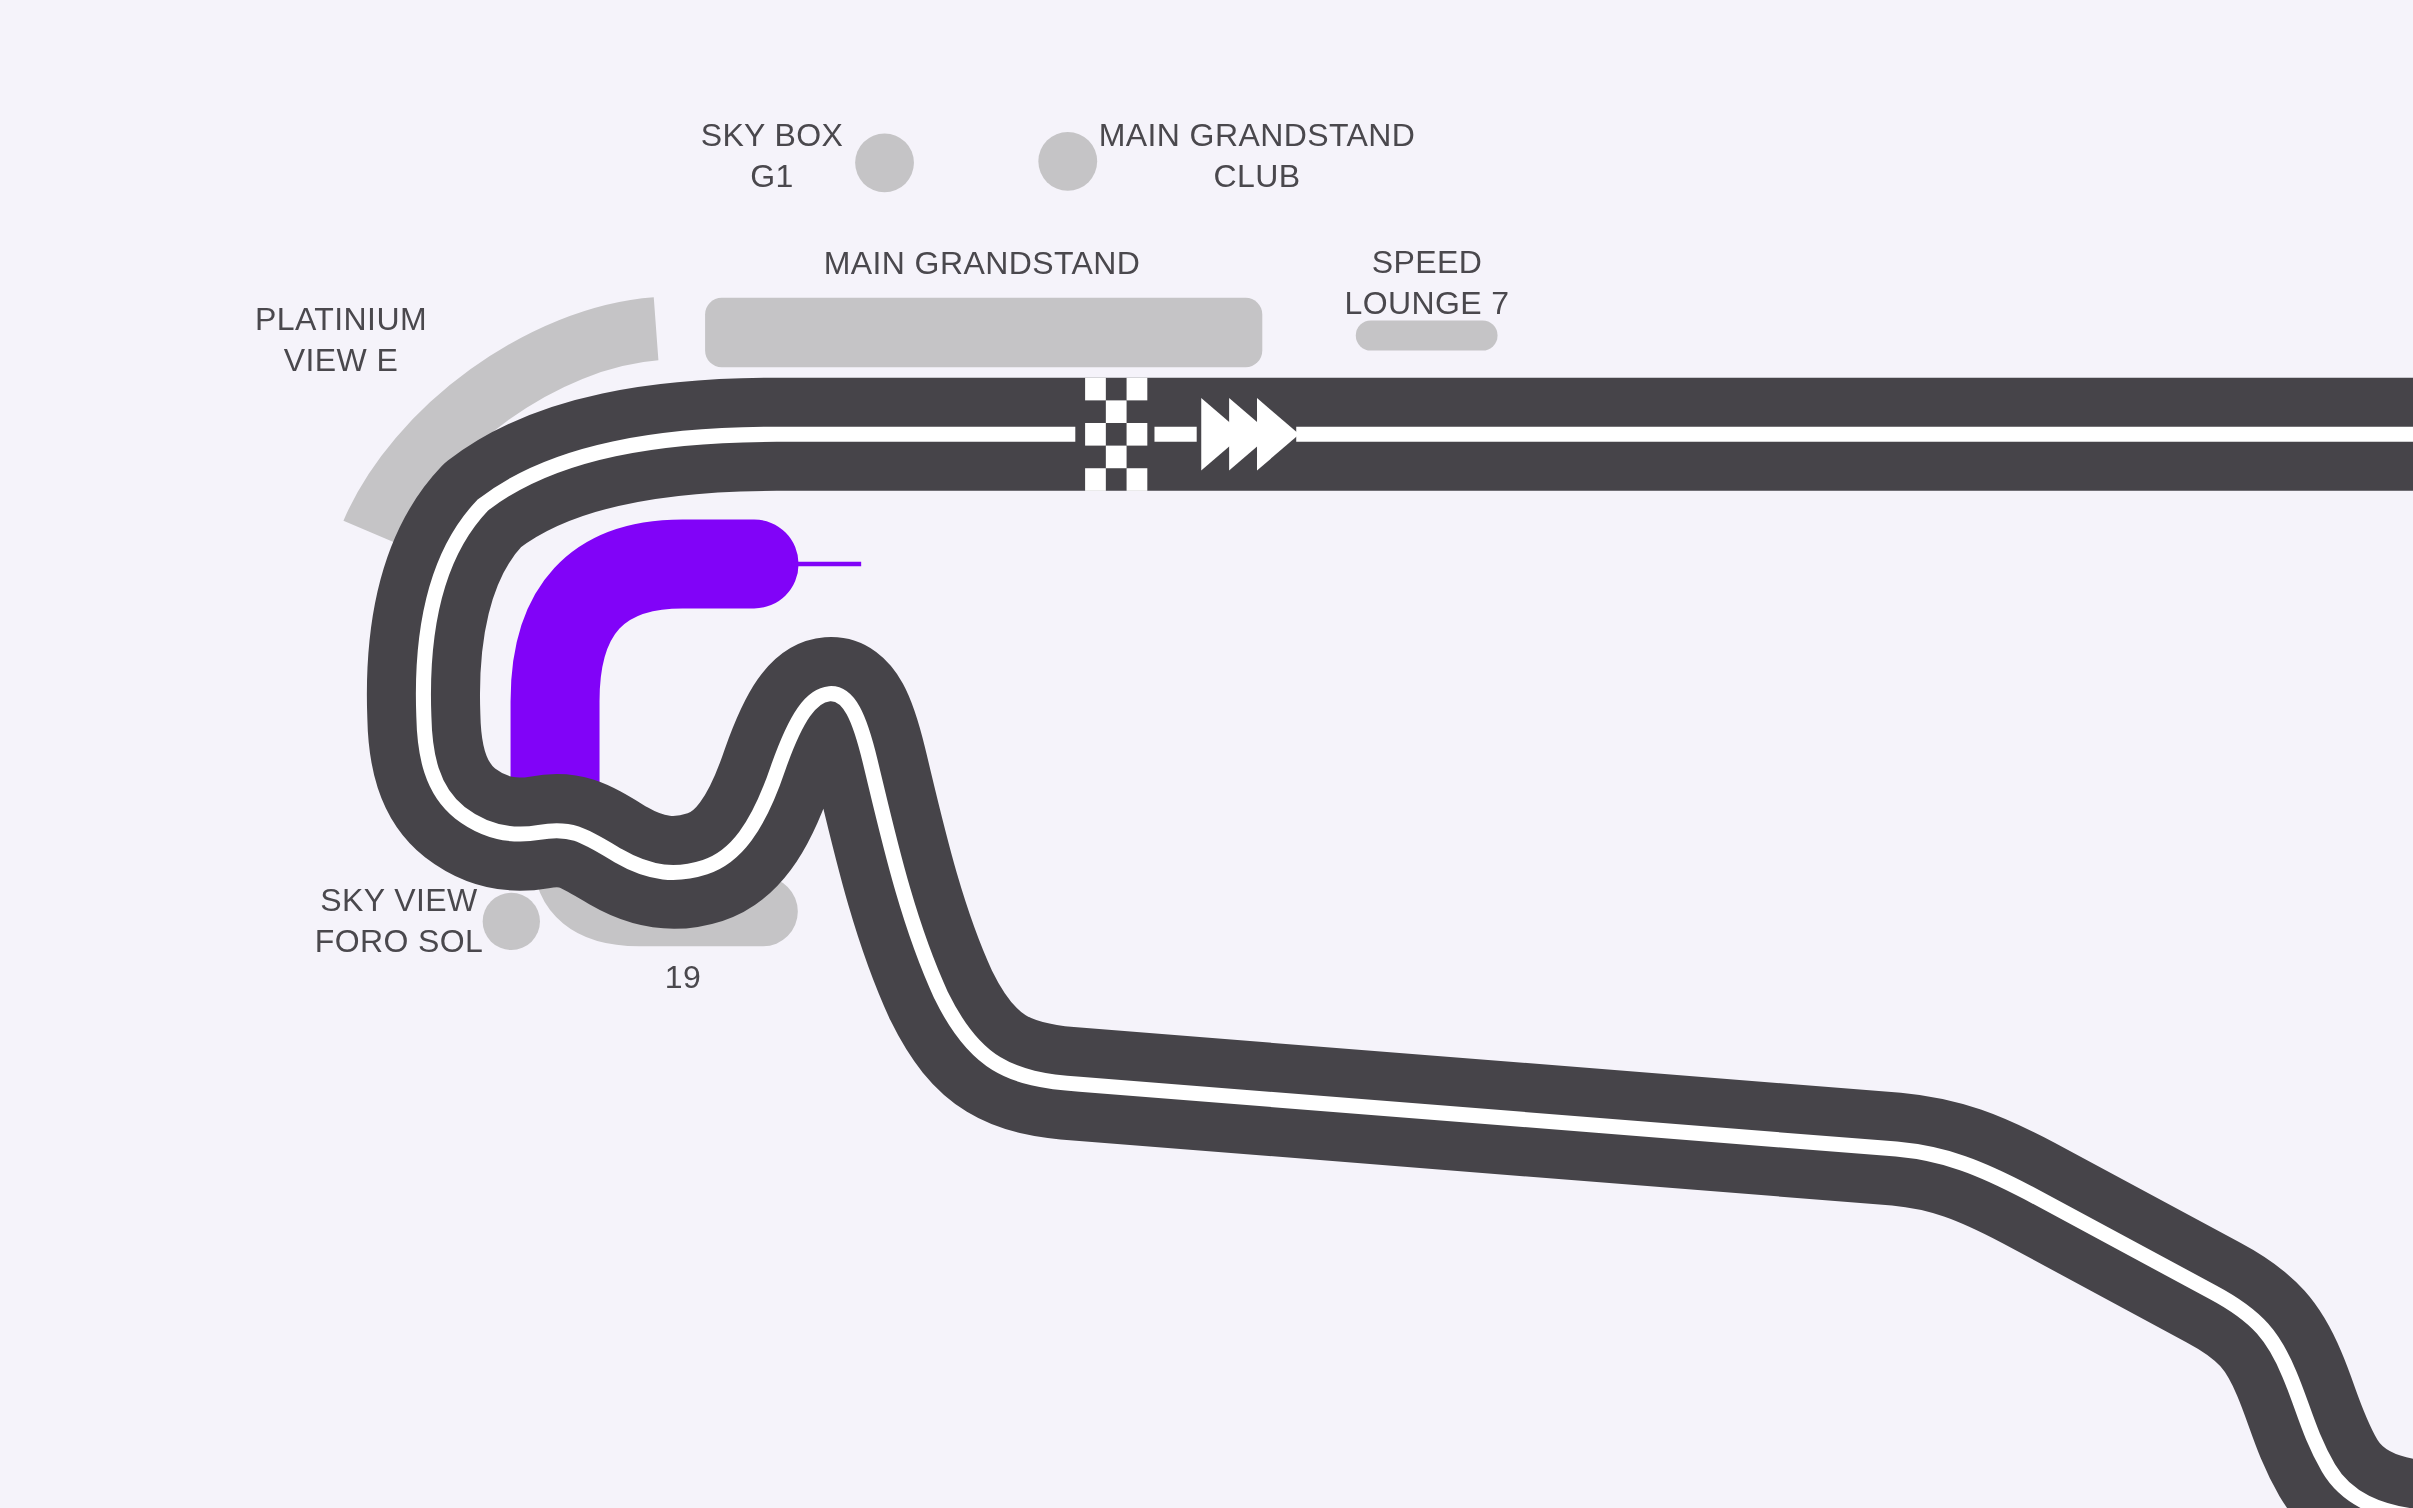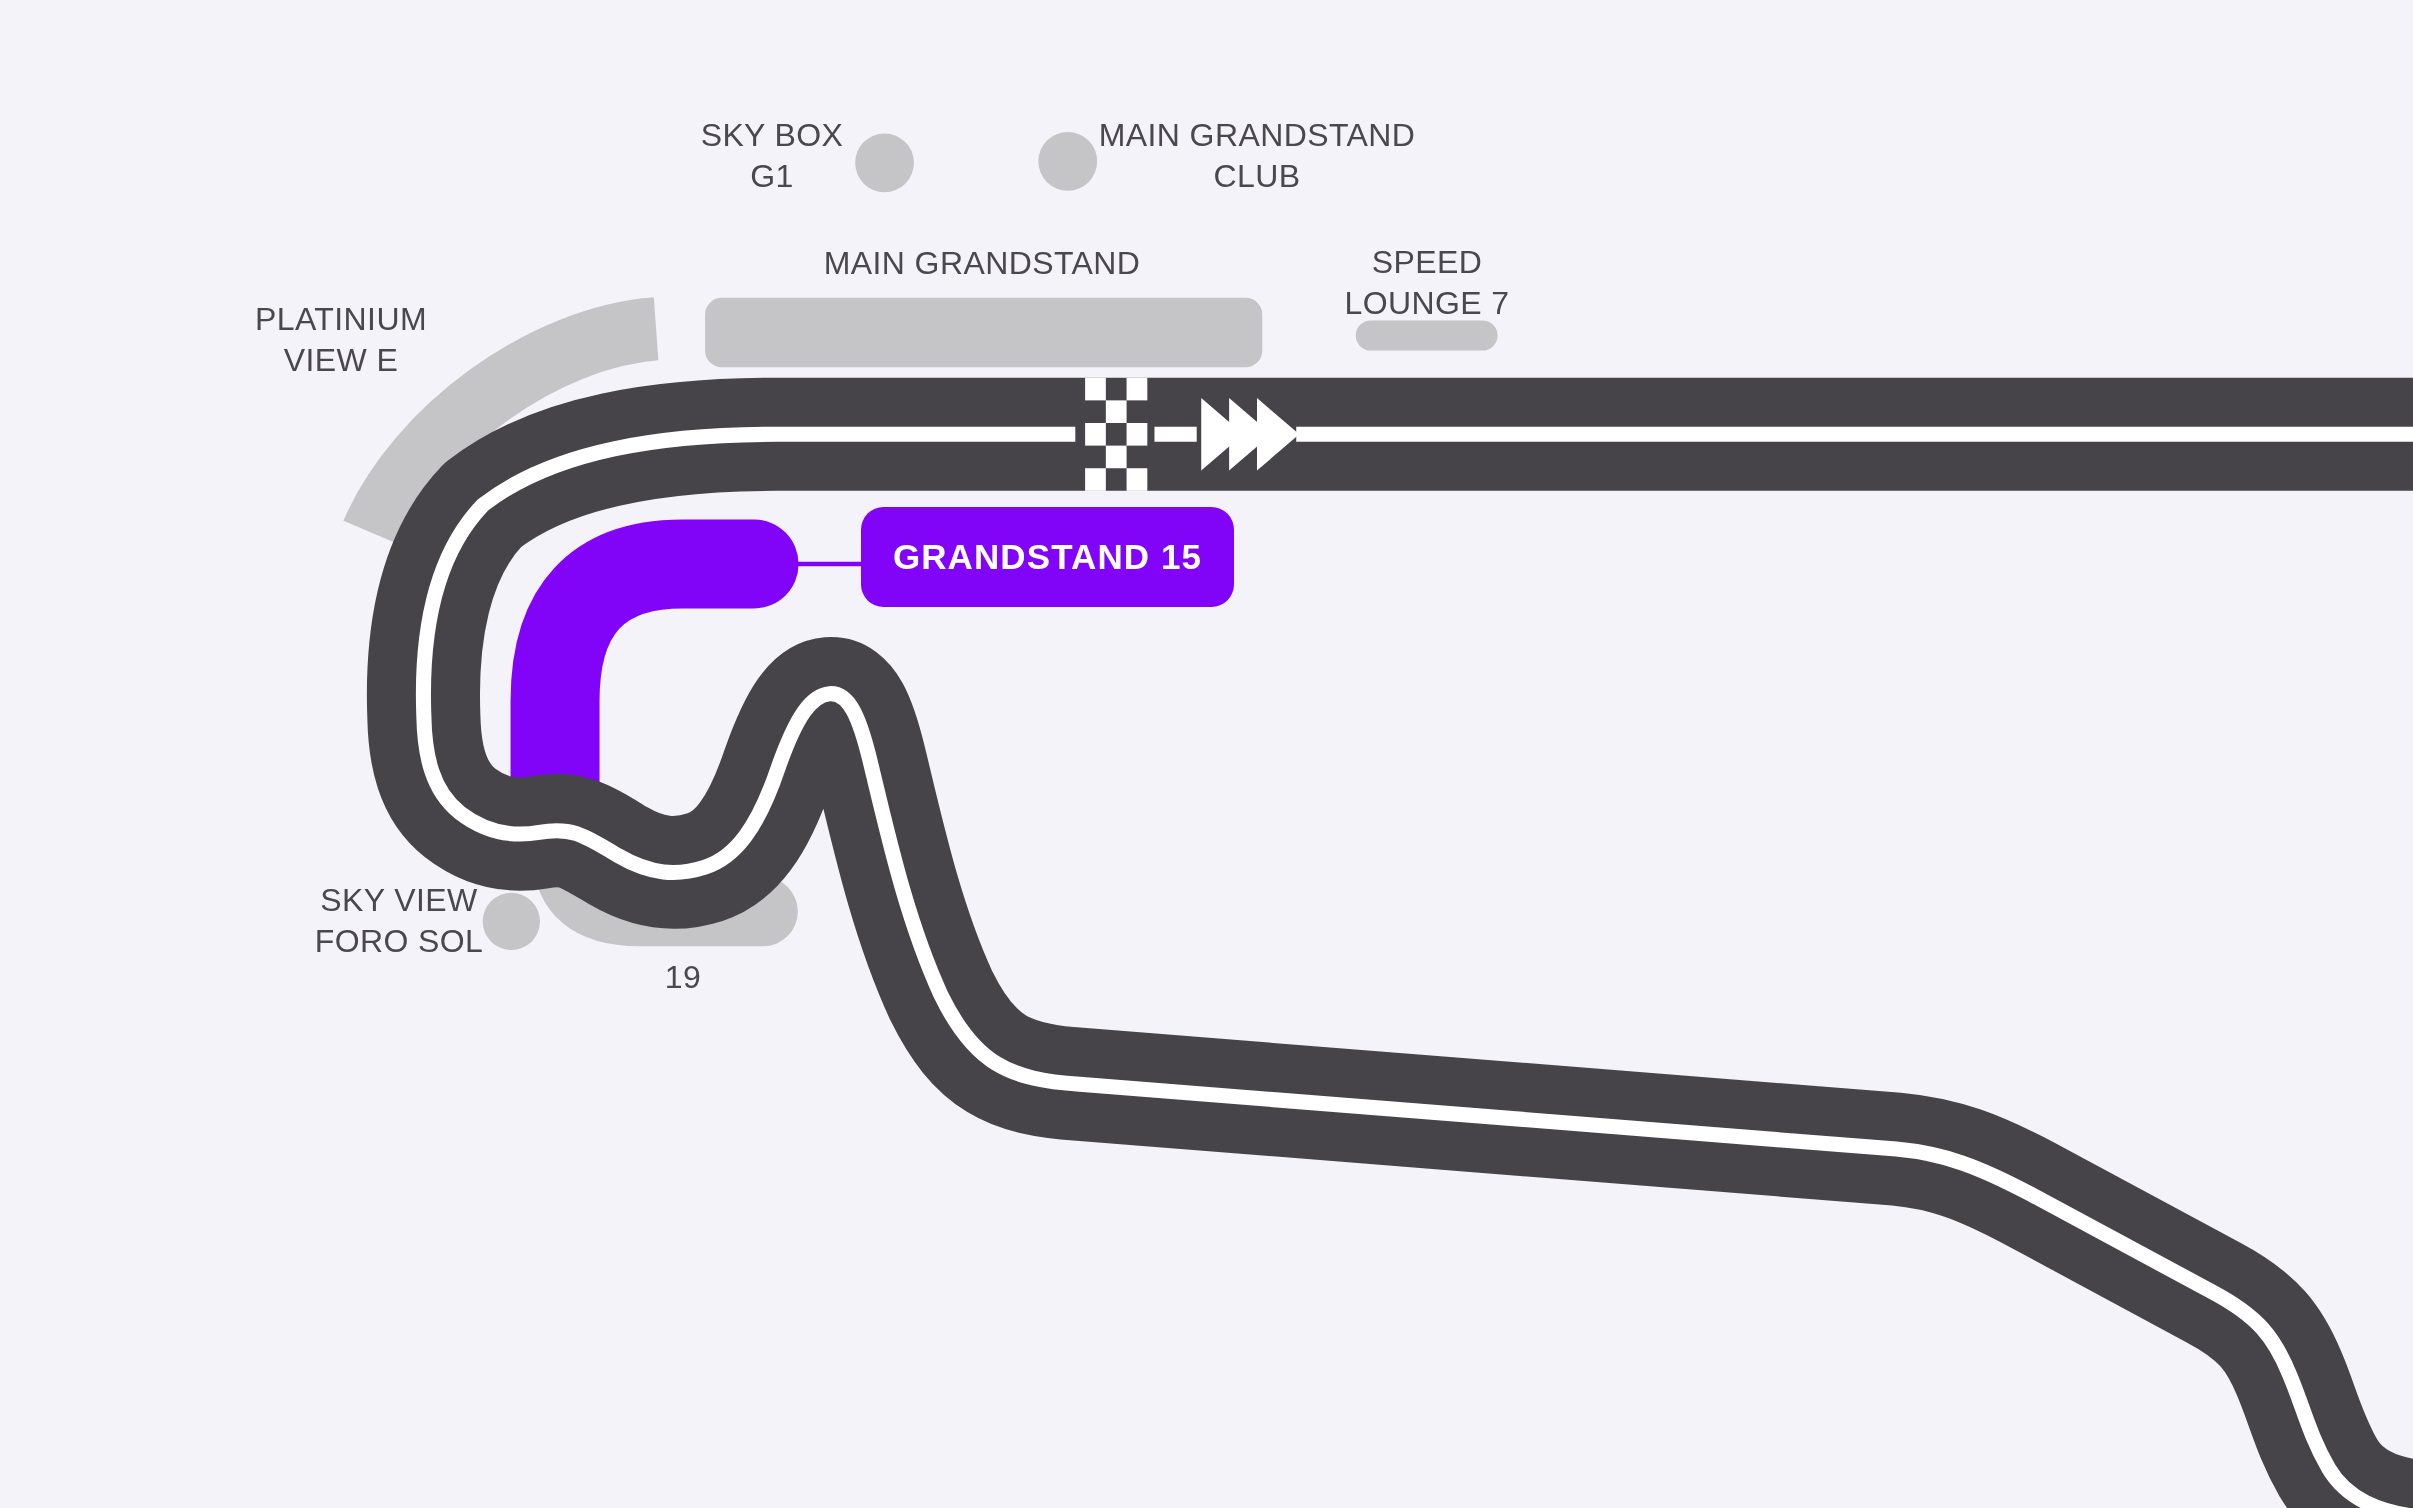--- a/index.html
+++ b/index.html
@@ -127,21 +127,20 @@
       <rect x="1494" y="621" width="27.5" height="30"></rect>
     </g>
 
     <g fill="#ffffff">
       <polygon points="1593,528 1593,624 1649,576"></polygon>
       <polygon points="1630,528 1630,624 1686,576"></polygon>
       <polygon points="1667,528 1667,624 1723,576"></polygon>
     </g>
   </svg>
 
-  <div class="zone-badge">GRANDSTAND 15</div>
 
   <div class="map-label" style="left:772px; top:156px;">
     <span>SKY BOX</span>
     <span>G1</span>
   </div>
 
   <div class="map-label" style="left:1257px; top:156px;">
     <span>MAIN GRANDSTAND</span>
     <span>CLUB</span>
   </div>

